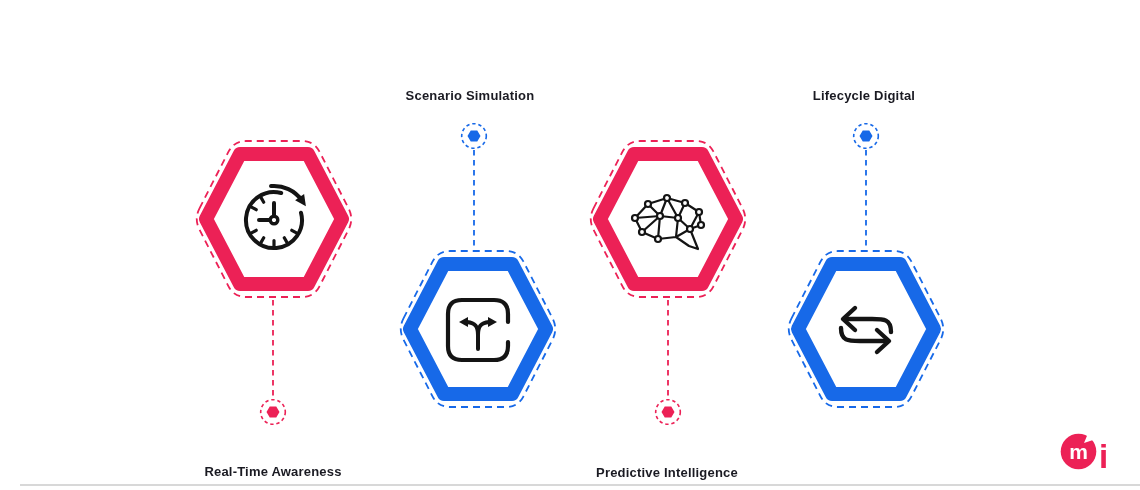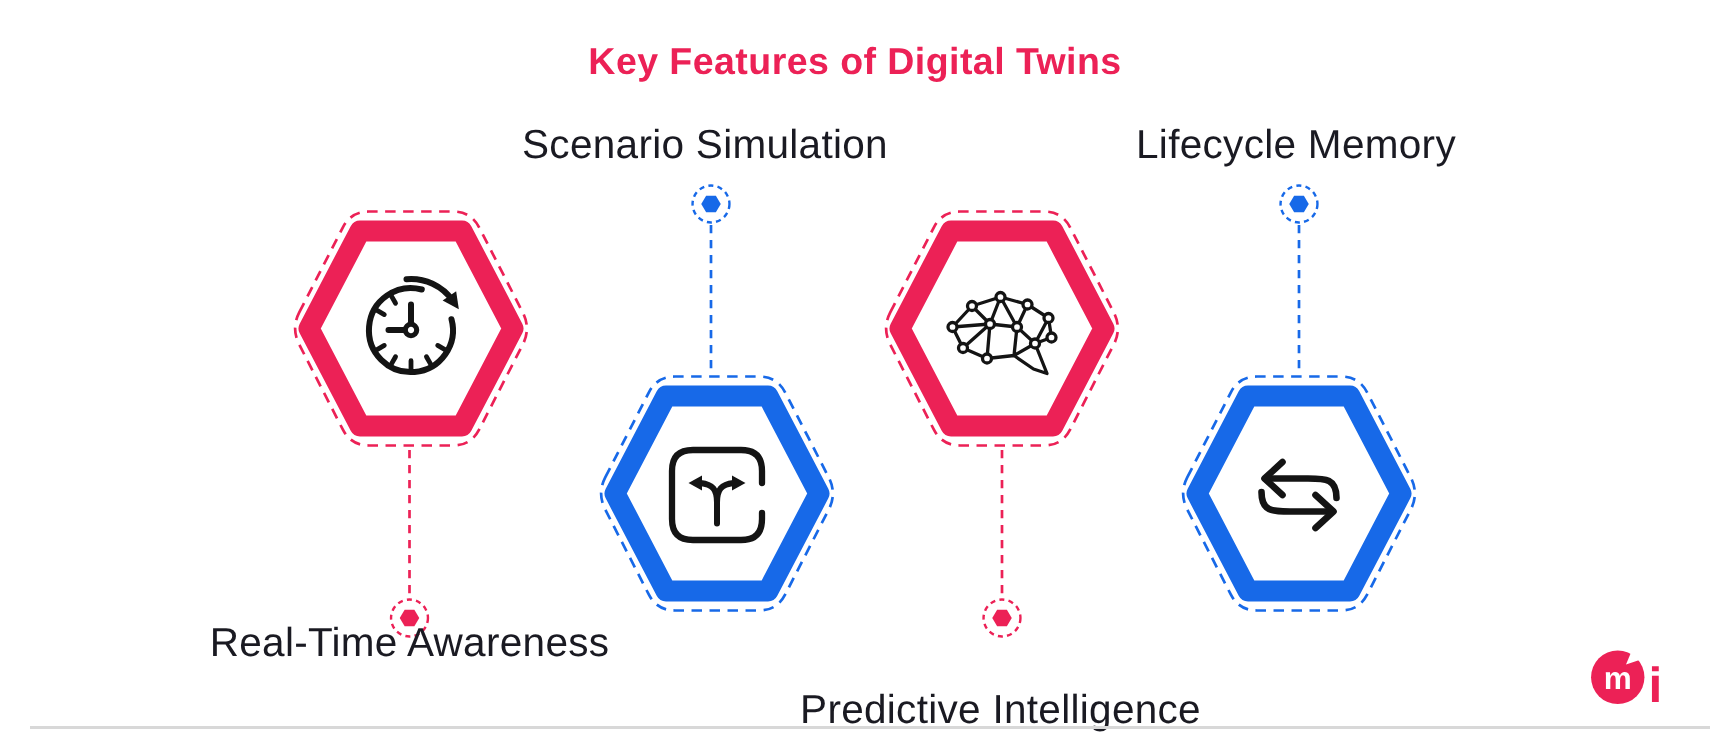--- a/index.html
+++ b/index.html
@@ -6,21 +6,21 @@
   #canvas{
     position:relative;width:1140px;height:490px;background:#fff;
     font-family:"Liberation Sans", sans-serif;overflow:hidden;
   }
   .title{
     position:absolute;left:0;right:0;top:27px;text-align:center;
     font-size:25px;font-weight:700;color:#EC2156;letter-spacing:.3px;
   }
   .feature-label{
     position:absolute;transform:translateX(-50%);white-space:nowrap;
-    font-size:27px;font-weight:400;color:#1A1A22;letter-spacing:.2px;line-height:24px;
+    font-size:13px;font-weight:700;color:#1A1A22;letter-spacing:.2px;line-height:24px;
   }
   .abs{position:absolute;}
   
   .pk{stroke:#EC2156;}
   .bl{stroke:#1769E8;}
   .pk-fill{fill:#EC2156;stroke:none;}
   .bl-fill{fill:#1769E8;stroke:none;}
   .hex-dash{fill:none;stroke-width:1.8;stroke-dasharray:7 5;}
   .hex-solid{fill:#fff;stroke-width:14;stroke-linejoin:round;}
   .ring{fill:none;stroke-width:1.6;stroke-dasharray:3.4 2.8;}
@@ -37,21 +37,20 @@
 <div id="canvas">
 
   <svg width="0" height="0" style="position:absolute" aria-hidden="true">
     <defs>
       <path id="hexDashed" d="M 7.5,68.3 L 36.5,11.7 Q 42,1 54,1 L 110,1 Q 122,1 127.5,11.7 L 156.5,68.3 Q 162,79 156.5,89.7 L 127.5,146.3 Q 122,157 110,157 L 54,157 Q 42,157 36.5,146.3 L 7.5,89.7 Q 2,79 7.5,68.3 Z"></path>
       <path id="hexSolid" d="M 14,79 L 48,14 L 116,14 L 150,79 L 116,144 L 48,144 Z"></path>
       <path id="dotHex" d="M 8.5,15 L 11.75,9.5 L 18.25,9.5 L 21.5,15 L 18.25,20.5 L 11.75,20.5 Z"></path>
     </defs>
   </svg>
 
-  <div class="title">Key Features of Digital Twins</div>
 
   <div>
     <svg class="abs" style="left:192px;top:140px" width="164" height="158" viewBox="0 0 164 158">
       <use href="#hexDashed" class="hex-dash pk"></use>
       <use href="#hexSolid" class="hex-solid pk"></use>
       <g class="icon" transform="translate(82,80)">
         <path d="M 27,-7.2 A 28 28 0 1 1 7.2,-27"></path>
         <path d="M -3,-33.9 A 34 34 0 0 1 27.9,-19.5"></path>
         <polygon class="filldark" points="21.1,-19.7 30.1,-25.9 31.9,-13.8"></polygon>
         <path d="M 0,0 L 0,-17 M 0,0 L -15,0"></path>
@@ -59,21 +58,21 @@
         <path stroke-width="3.2" d="M 22.9,13.2 L 17.8,10.3 M 13.2,22.9 L 10.3,17.8 M 0,26.5 L 0,20.5 M -13.2,22.9 L -10.3,17.8 M -22.9,13.2 L -17.8,10.3 M -22.9,-13.2 L -17.8,-10.3 M -13.2,-22.9 L -10.3,-17.8"></path>
       </g>
     </svg>
     <svg class="abs" style="left:271px;top:299px" width="4" height="99">
       <line class="conn pk" x1="2" y1="1" x2="2" y2="98"></line>
     </svg>
     <svg class="abs" style="left:258px;top:397px" width="30" height="30">
       <circle class="ring pk" cx="15" cy="15" r="12.3"></circle>
       <use href="#dotHex" class="pk-fill"></use>
     </svg>
-    <div class="feature-label" style="left:273px;top:416px">Real-Time Awareness</div>
+    <div class="feature-label" style="left:273px;top:460px">Real-Time Awareness</div>
   </div>
 
   <div>
     <div class="feature-label" style="left:470px;top:84px">Scenario Simulation</div>
     <svg class="abs" style="left:459px;top:121px" width="30" height="30">
       <circle class="ring bl" cx="15" cy="15" r="12.3"></circle>
       <use href="#dotHex" class="bl-fill"></use>
     </svg>
     <svg class="abs" style="left:472px;top:149px" width="4" height="100">
       <line class="conn bl" x1="2" y1="1" x2="2" y2="99"></line>
@@ -115,21 +114,21 @@
       <line class="conn pk" x1="2" y1="1" x2="2" y2="98"></line>
     </svg>
     <svg class="abs" style="left:653px;top:397px" width="30" height="30">
       <circle class="ring pk" cx="15" cy="15" r="12.3"></circle>
       <use href="#dotHex" class="pk-fill"></use>
     </svg>
     <div class="feature-label" style="left:667px;top:461px">Predictive Intelligence</div>
   </div>
 
   <div>
-    <div class="feature-label" style="left:864px;top:84px">Lifecycle Memory</div>
+    <div class="feature-label" style="left:864px;top:84px">Lifecycle Digital</div>
     <svg class="abs" style="left:851px;top:121px" width="30" height="30">
       <circle class="ring bl" cx="15" cy="15" r="12.3"></circle>
       <use href="#dotHex" class="bl-fill"></use>
     </svg>
     <svg class="abs" style="left:864px;top:149px" width="4" height="100">
       <line class="conn bl" x1="2" y1="1" x2="2" y2="99"></line>
     </svg>
     <svg class="abs" style="left:784px;top:250px" width="164" height="158" viewBox="0 0 164 158">
       <use href="#hexDashed" class="hex-dash bl"></use>
       <use href="#hexSolid" class="hex-solid bl"></use>

